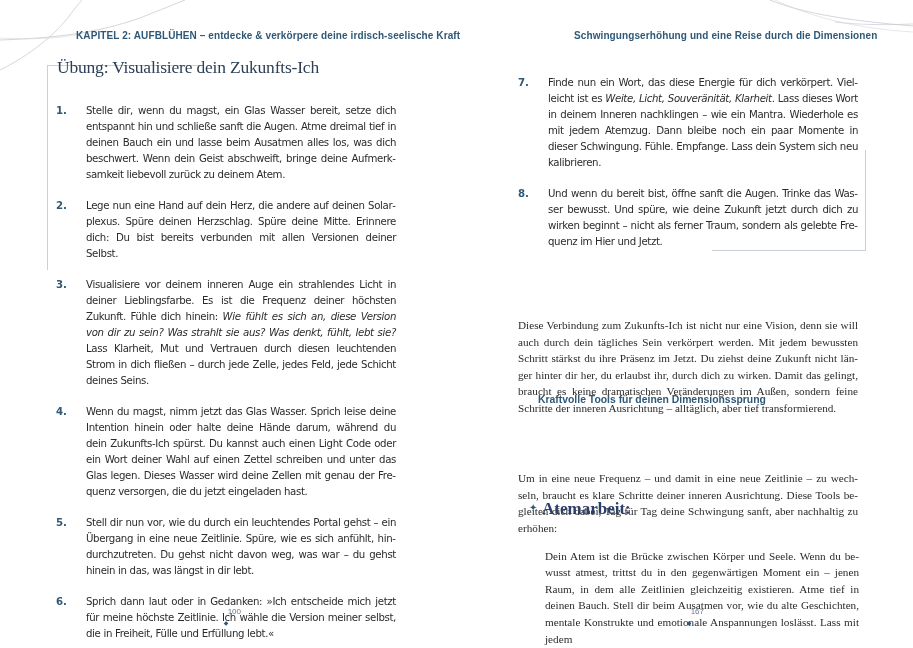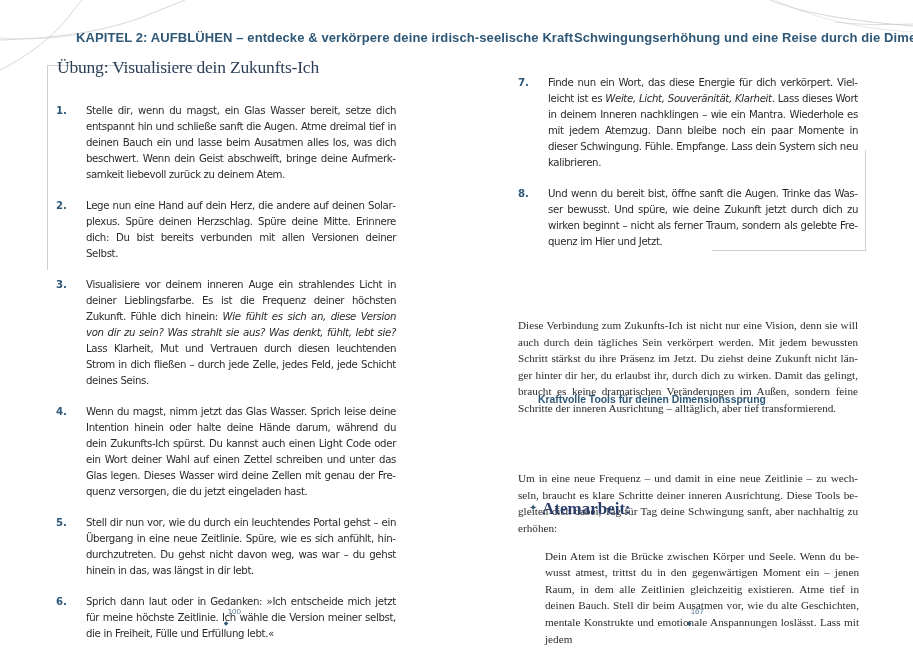--- a/index.html
+++ b/index.html
@@ -2,21 +2,21 @@
 <html><head>
   <meta charset="utf-8">
   <style>
     * { box-sizing: border-box; margin: 0; padding: 0; }
     html, body { width: 913px; height: 648px; background: #ffffff; overflow: hidden; }
     body { position: relative; font-family: "Liberation Sans", sans-serif; color: #2a2a2a; }
 
     .deco { position: absolute; left: 0; top: 0; width: 913px; height: 648px; pointer-events: none; }
 
     .running-head {
-      position: absolute; top: 30px; font-size: 13px; font-weight: bold;
+      position: absolute; top: 30px; font-size: 10px; font-weight: bold;
       color: #2f5877; letter-spacing: 0.1px; white-space: nowrap;
       font-family: "Liberation Sans", sans-serif;
       padding-left: 16px;
     }
     #rh-left { left: 60px; }
     #rh-right { left: 558px; }
 
     .frame-left {
       position: absolute; left: 47px; top: 65px; width: 152px; height: 205px;
       border-top: 1px solid #c9d0d8; border-left: 1px solid #c9d0d8;

